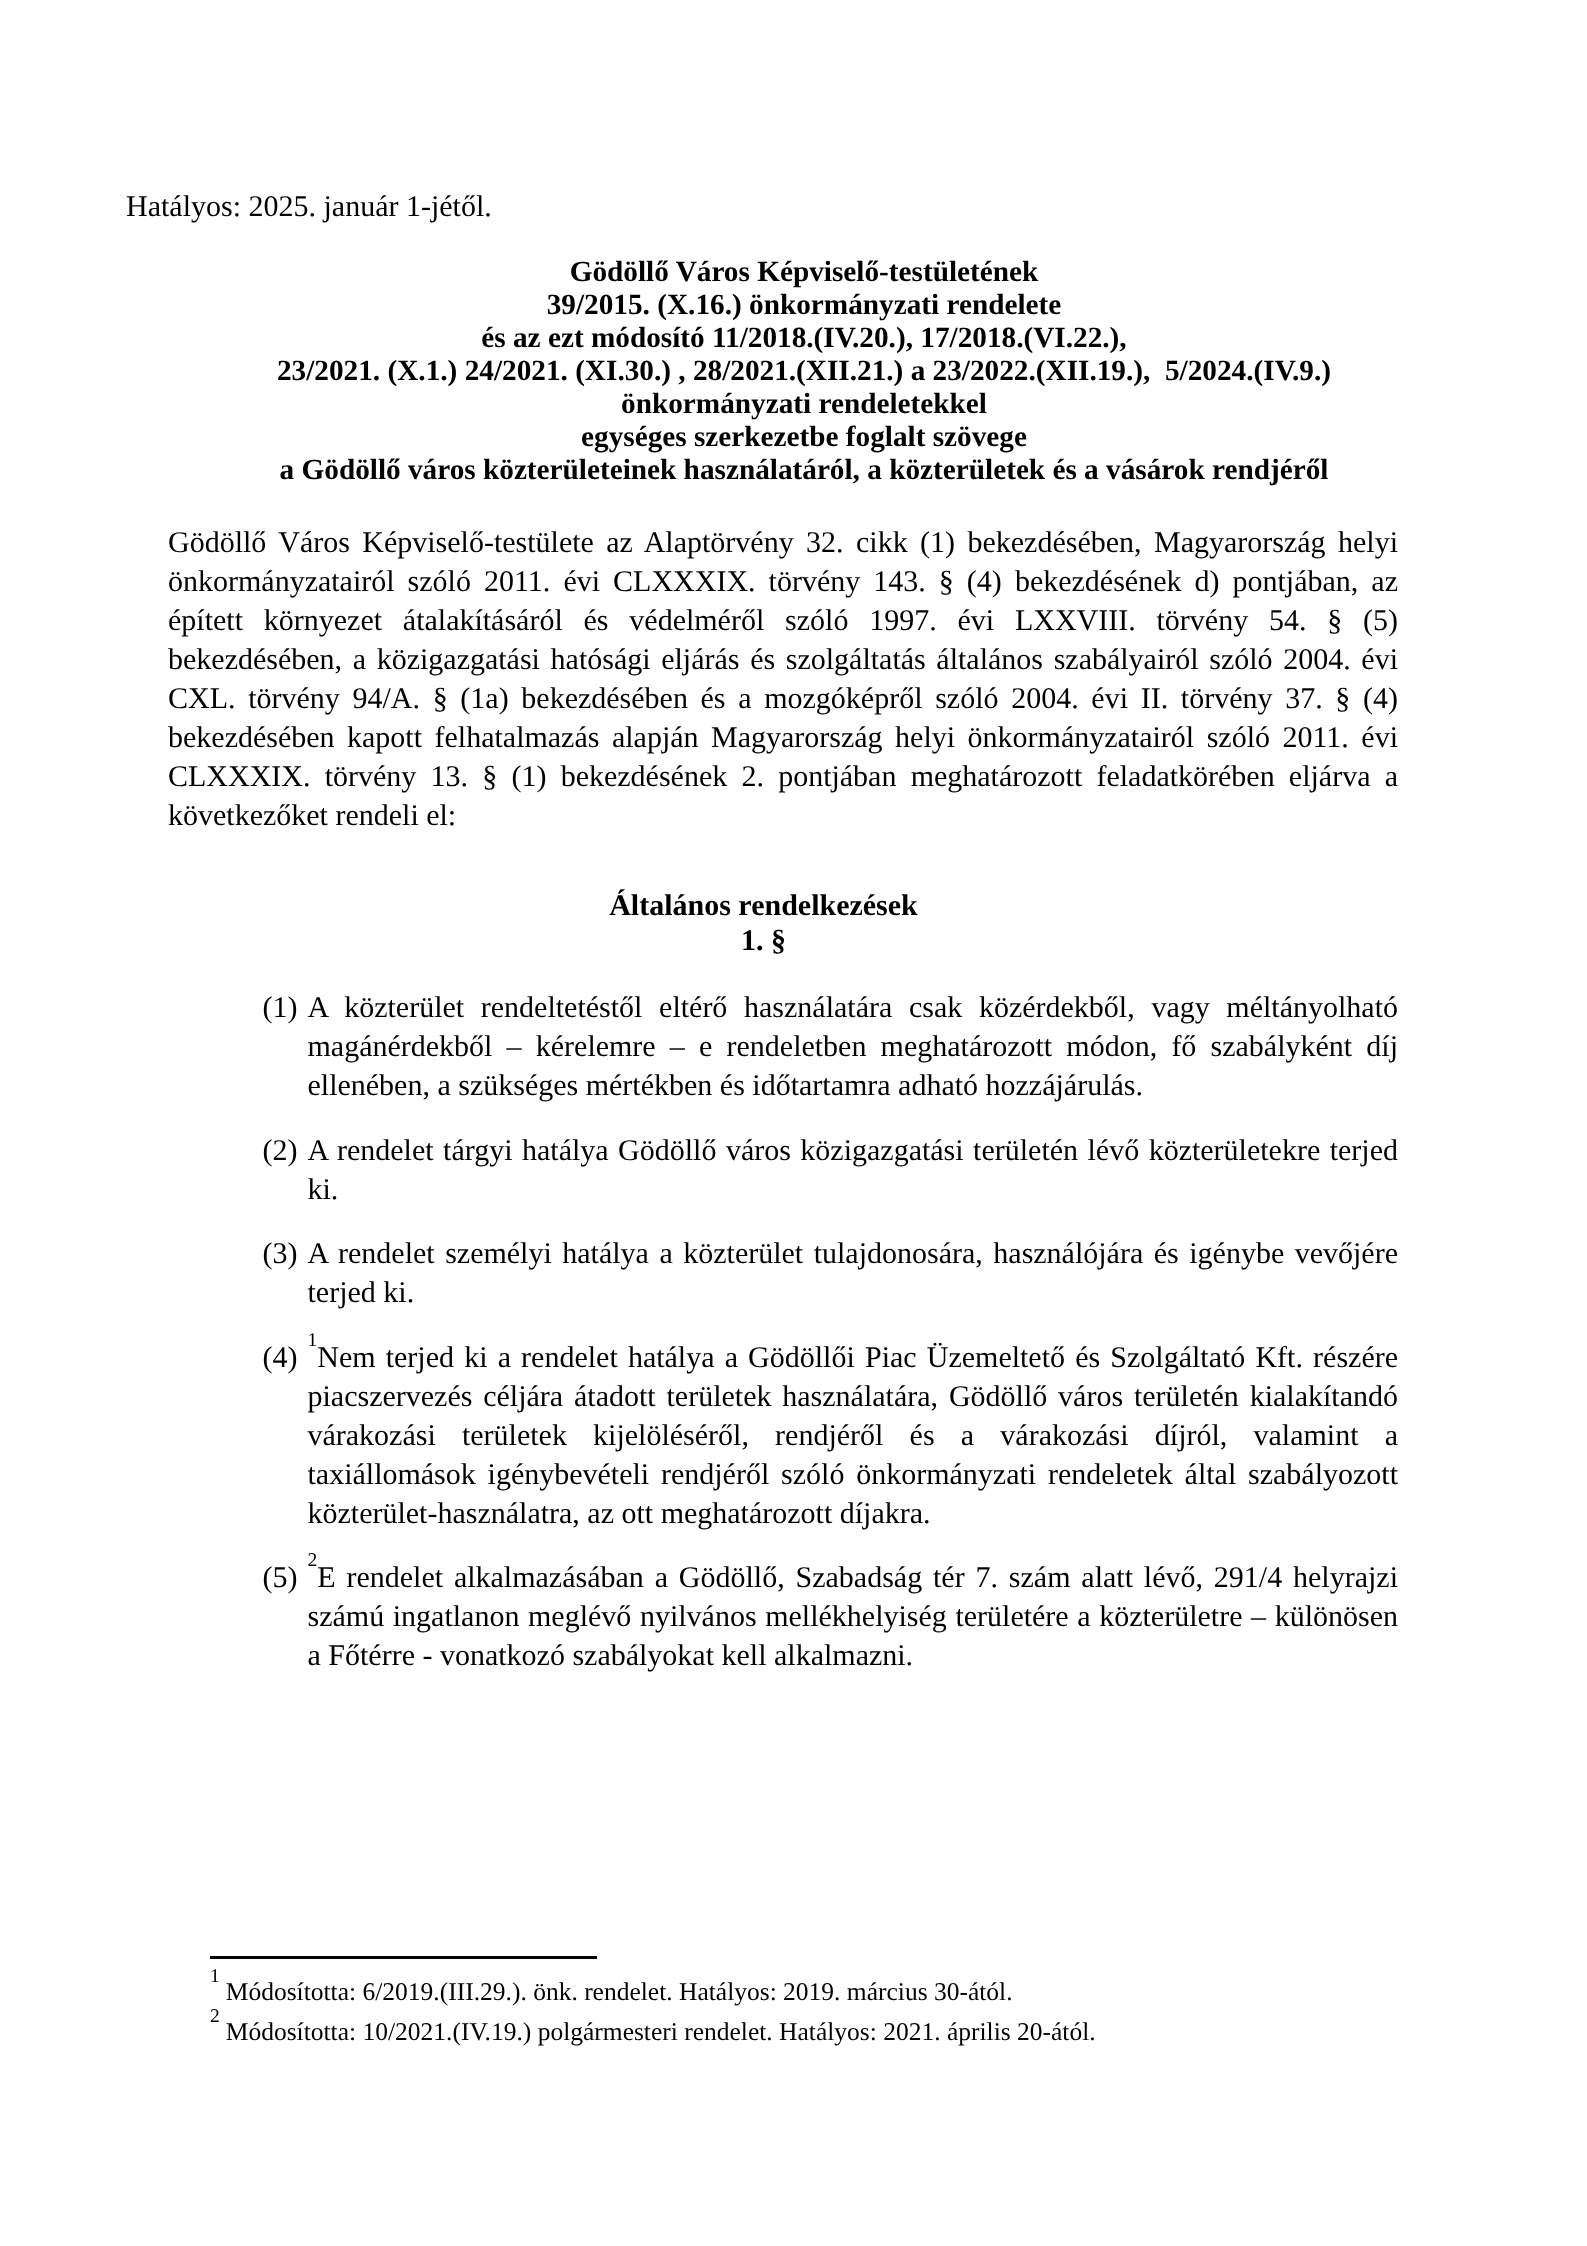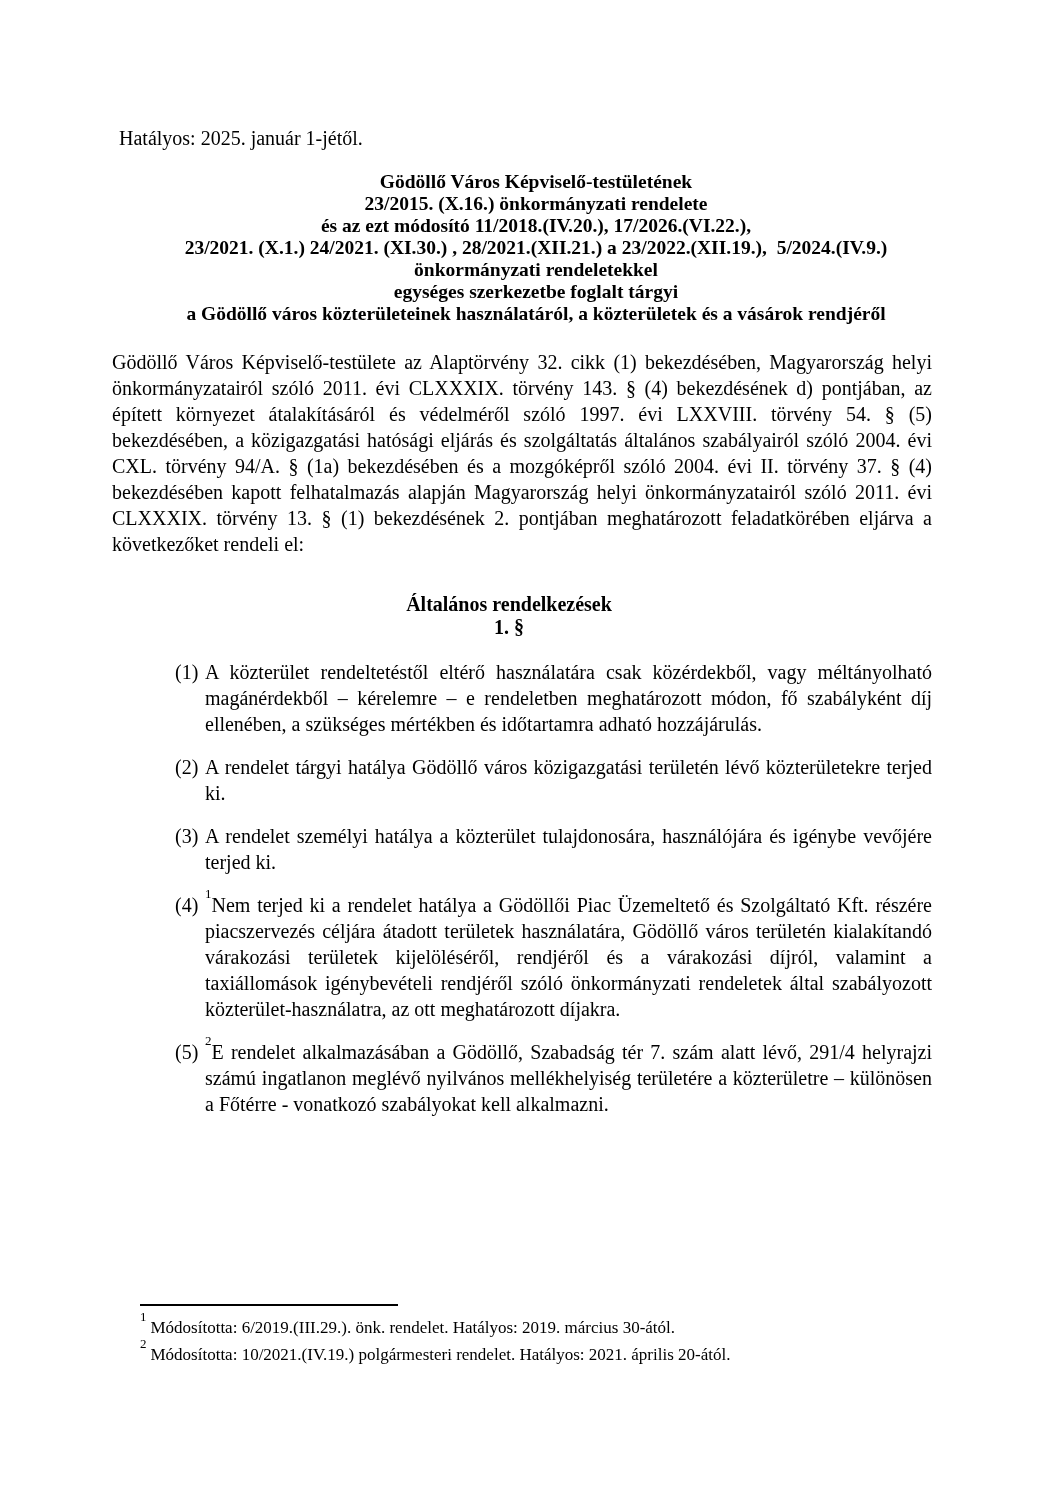--- a/index.html
+++ b/index.html
@@ -7,21 +7,21 @@
     position: relative;
     width: 1058px;
     height: 1497px;
     background: #ffffff;
     color: #000000;
     font-family: "Liberation Serif", "DejaVu Serif", serif;
     overflow: hidden;
     box-sizing: border-box;
   }
   .effective {
-    margin: 125px 126px 0 119px;
+    margin: 125px 126px 0 84px;
     font-size: 20px;
     line-height: 26px;
   }
   .title-block {
     margin-top: 20px;
     padding-left: 140px;
     padding-right: 126px;
     text-align: center;
     font-weight: bold;
     font-size: 19.5px;
@@ -93,25 +93,25 @@
 </style>
 </head>
 <body>
 
 <div class="page">
 
   <div class="effective">Hatályos: 2025. január 1-jétől.</div>
 
   <div class="title-block">
     <div class="title-line">Gödöllő Város Képviselő-testületének</div>
-    <div class="title-line">23/2015. (X.16.) önkormányzati rendelete</div>
-    <div class="title-line">és az ezt módosító 11/2018.(IV.20.), 17/2026.(VI.22.),</div>
+    <div class="title-line">39/2015. (X.16.) önkormányzati rendelete</div>
+    <div class="title-line">és az ezt módosító 11/2018.(IV.20.), 17/2018.(VI.22.),</div>
     <div class="title-line">23/2021. (X.1.) 24/2021. (XI.30.) , 28/2021.(XII.21.) a 23/2022.(XII.19.),  5/2024.(IV.9.)</div>
     <div class="title-line">önkormányzati rendeletekkel</div>
-    <div class="title-line">egységes szerkezetbe foglalt tárgyi</div>
+    <div class="title-line">egységes szerkezetbe foglalt szövege</div>
     <div class="title-line">a Gödöllő város közterületeinek használatáról, a közterületek és a vásárok rendjéről</div>
   </div>
 
   <div class="preamble">Gödöllő Város Képviselő-testülete az Alaptörvény 32. cikk (1) bekezdésében, Magyarország helyi önkormányzatairól szóló 2011. évi CLXXXIX. törvény 143. § (4) bekezdésének d) pontjában, az épített környezet átalakításáról és védelméről szóló 1997. évi LXXVIII. törvény 54. § (5) bekezdésében, a közigazgatási hatósági eljárás és szolgáltatás általános szabályairól szóló 2004. évi CXL. törvény 94/A. § (1a) bekezdésében és a mozgóképről szóló 2004. évi II. törvény 37. § (4) bekezdésében kapott felhatalmazás alapján Magyarország helyi önkormányzatairól szóló 2011. évi CLXXXIX. törvény 13. § (1) bekezdésének 2. pontjában meghatározott feladatkörében eljárva a következőket rendeli el:</div>
 
   <div class="section-head">
     <div>Általános rendelkezések</div>
     <div>1. §</div>
   </div>
 

